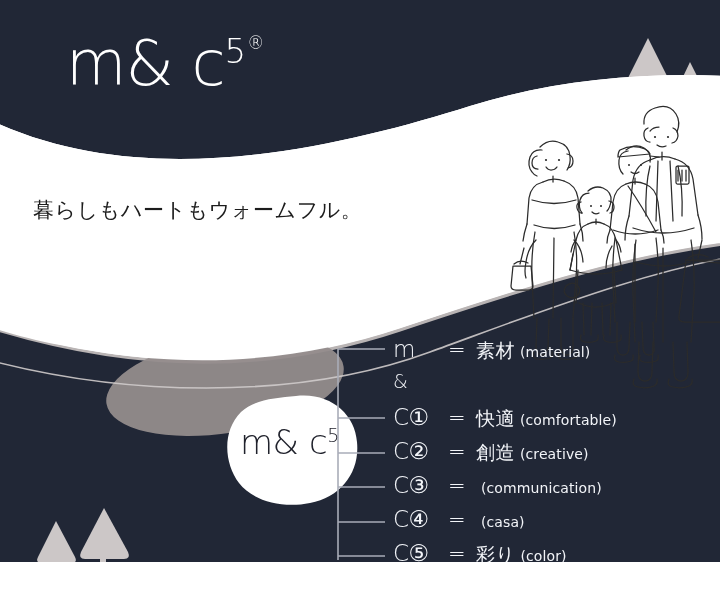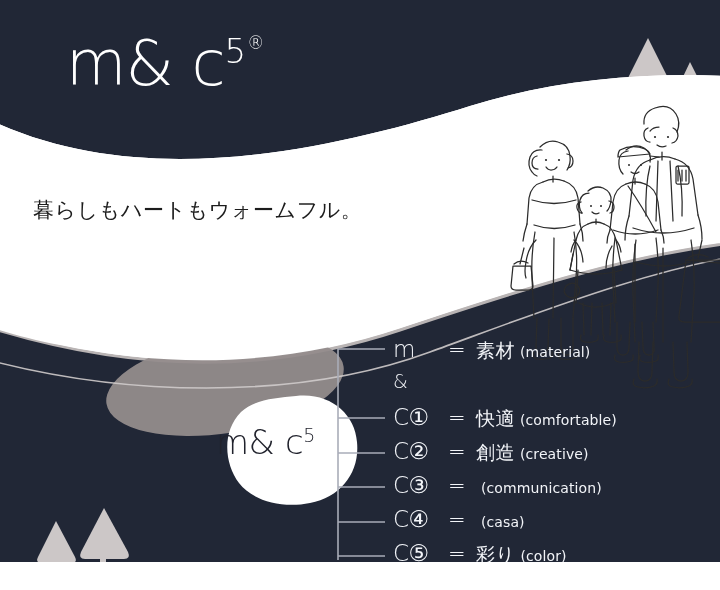--- a/index.html
+++ b/index.html
@@ -44,21 +44,21 @@
     color:#1c1c1c;
     font-family:"DejaVu Sans","Liberation Sans",sans-serif;
     font-size:21px;
     line-height:29px;
     letter-spacing:.6px;
     white-space:nowrap;
   }
 
   
   #blob-logo{
-    position:absolute;left:216px;top:425px;
+    position:absolute;left:240px;top:425px;
     color:#20222c;
     font-family:"DejaVu Sans","Liberation Sans",sans-serif;
     font-weight:300;
     font-size:34px;
     line-height:1;
     letter-spacing:-0.5px;
     white-space:nowrap;
   }
   #blob-logo .sup{font-size:19px;vertical-align:super;line-height:1;}
 

